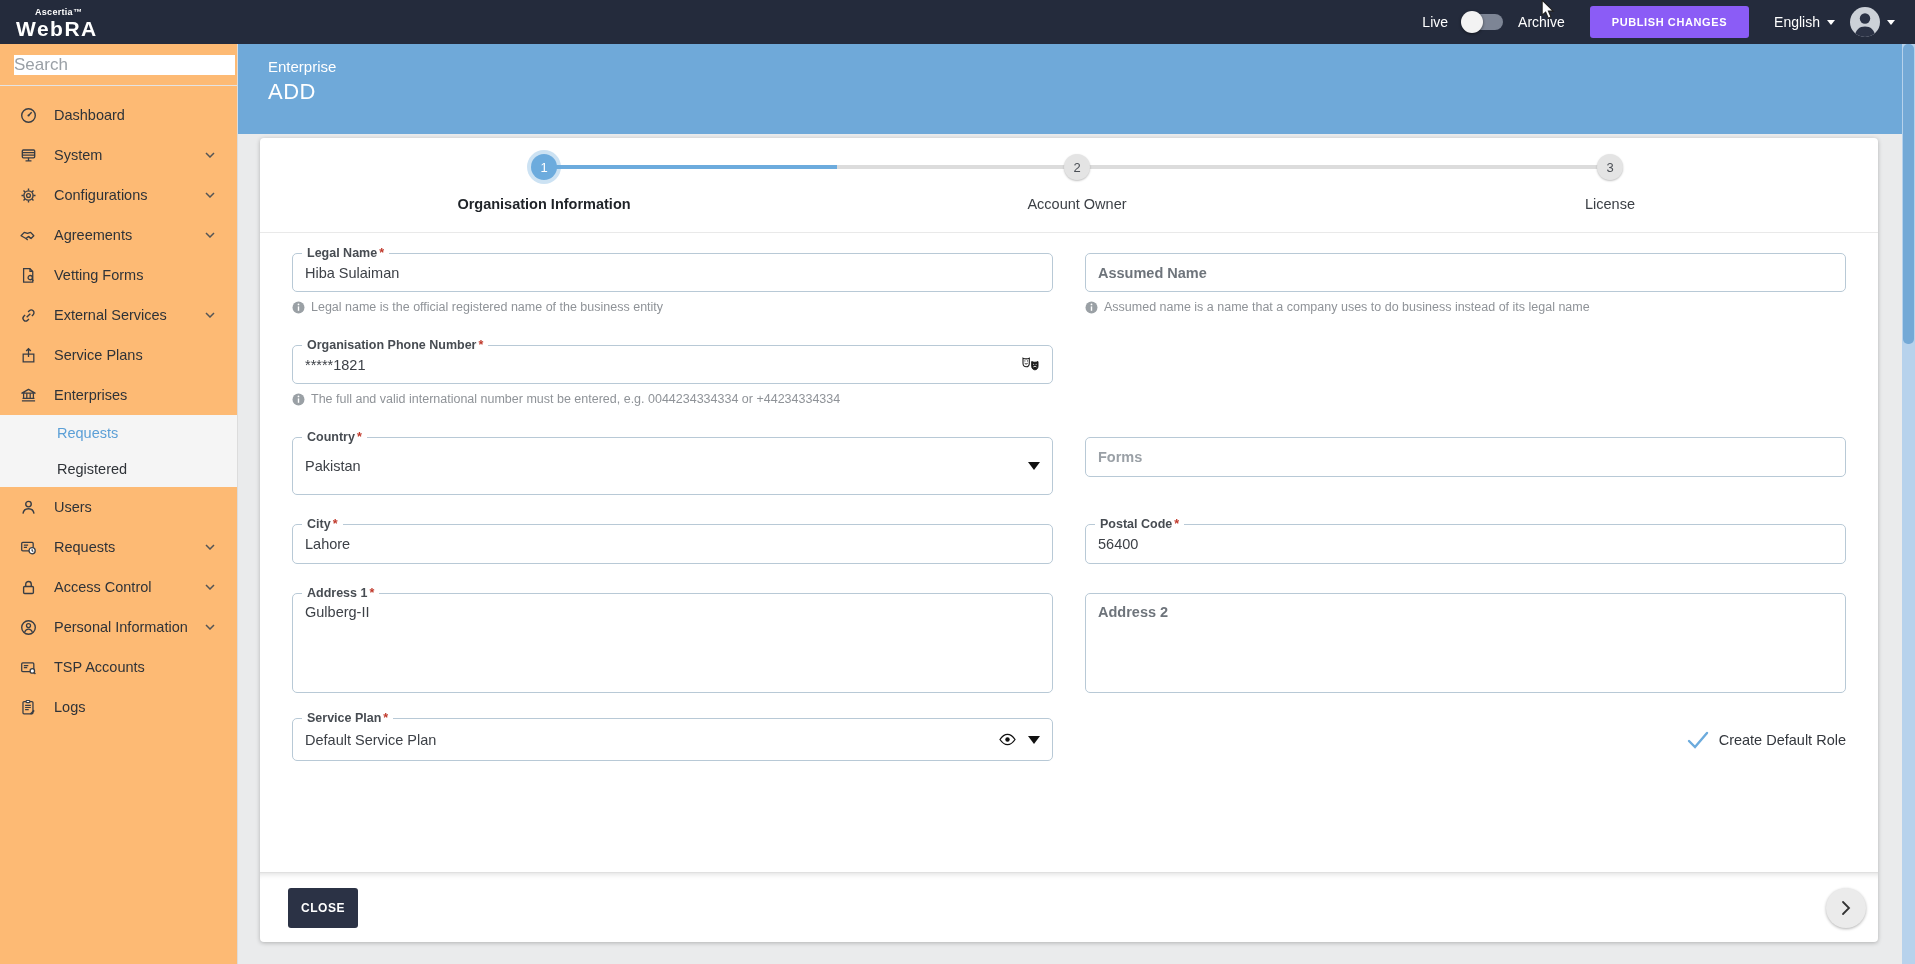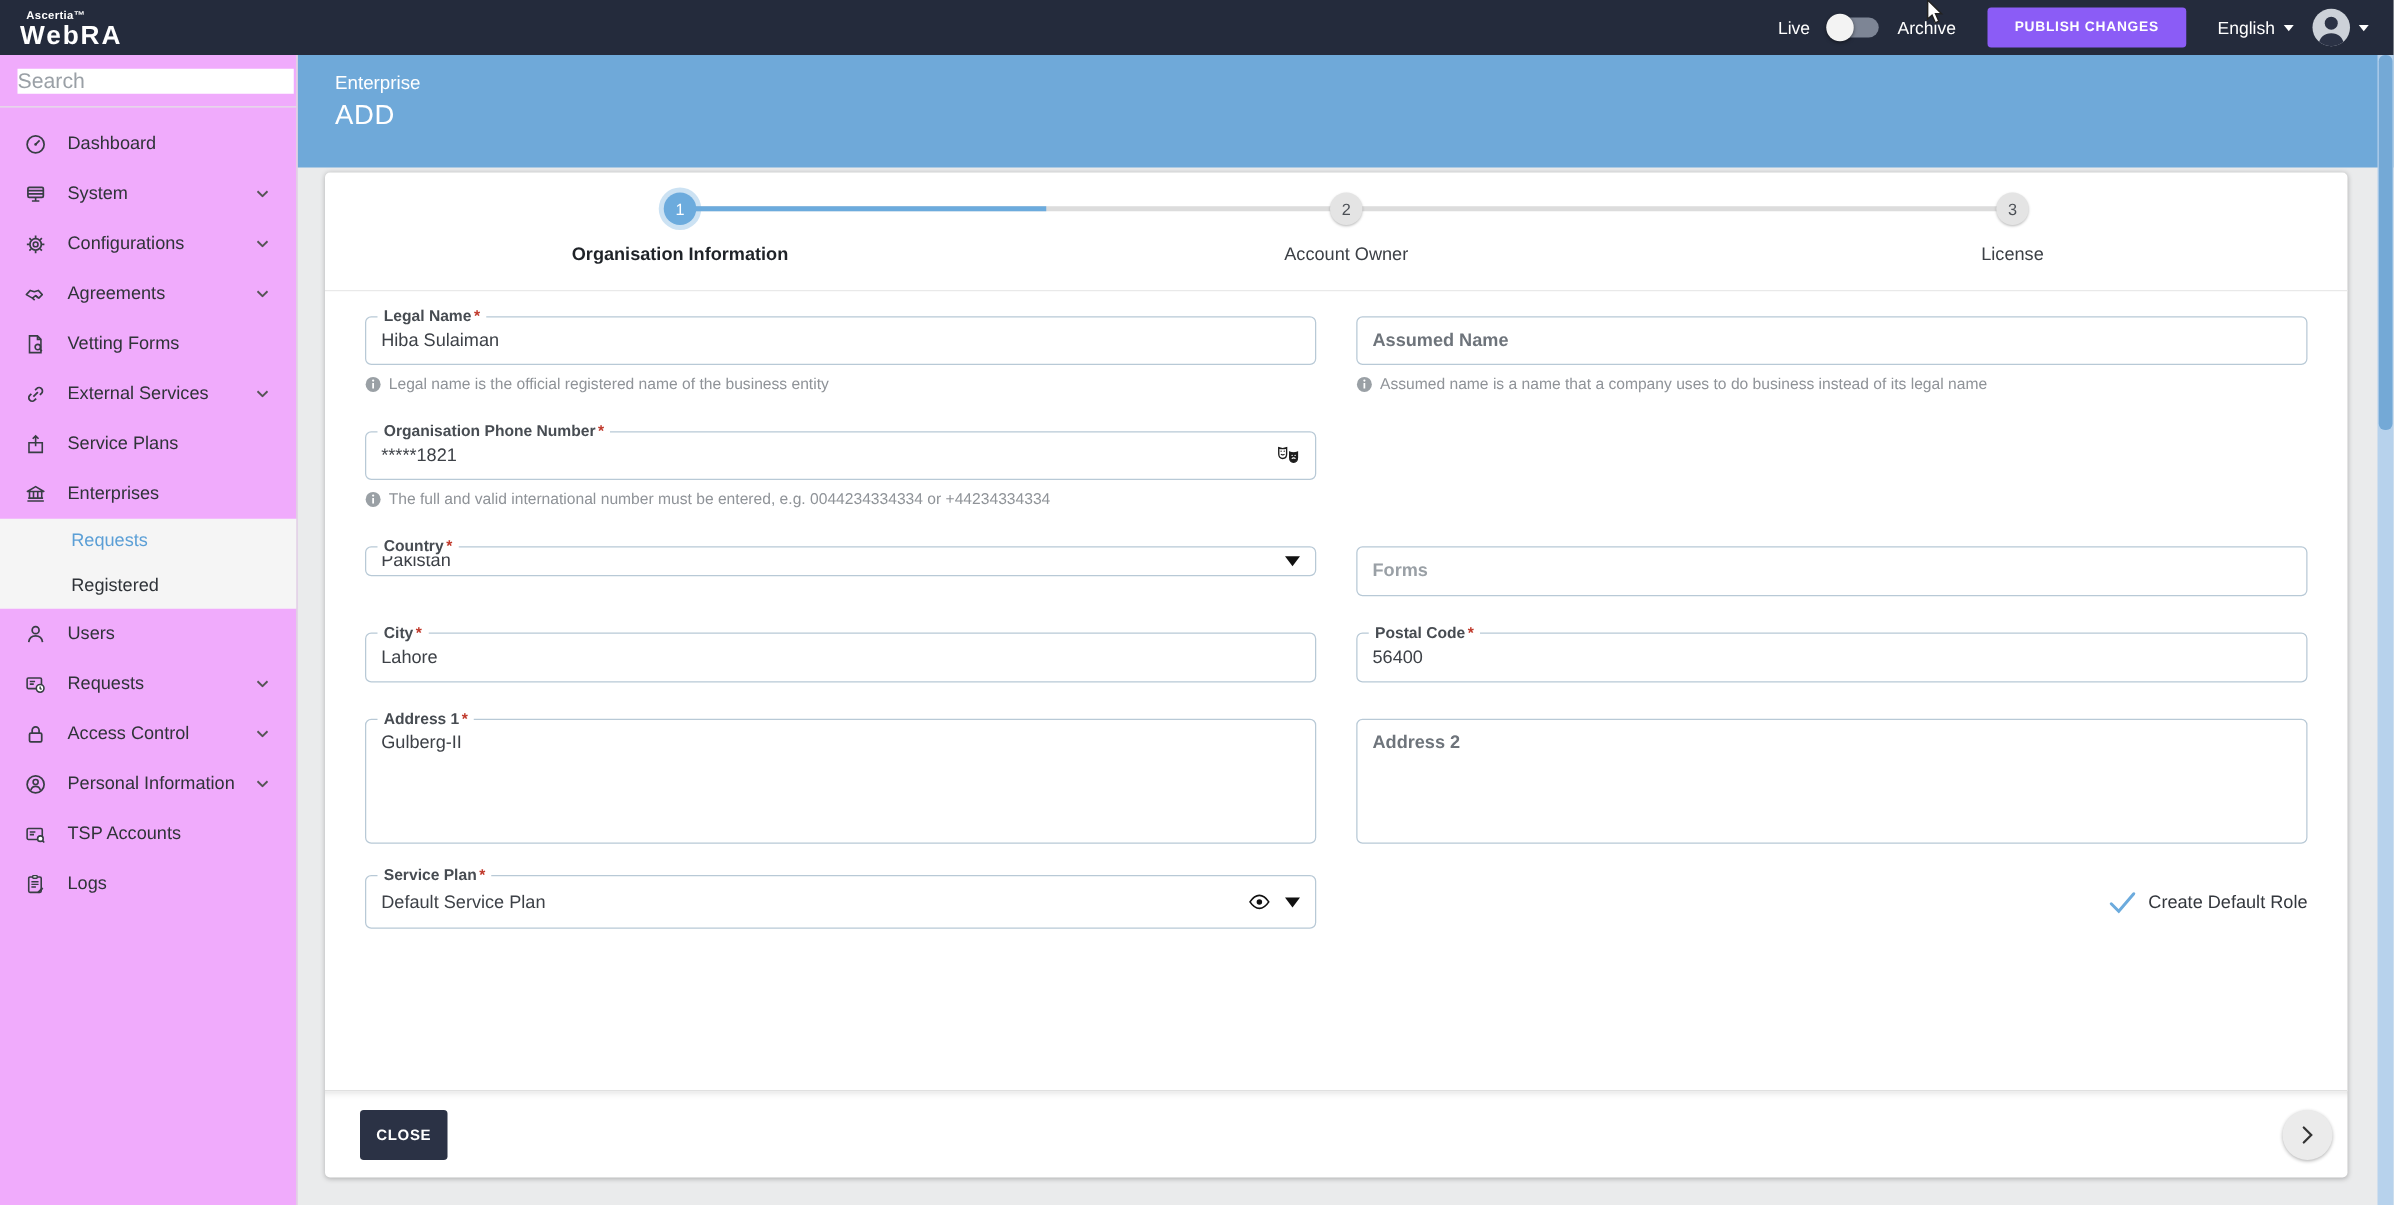--- a/index.html
+++ b/index.html
@@ -10,21 +10,21 @@
   }
   svg { display:block; }
 
   
   .topbar {
     position:absolute; left:0; top:0; width:1915px; height:44px;
     background:#242b3c; display:flex; align-items:center; justify-content:space-between;
     padding:0 20px 0 16px; z-index:30;
   }
   .brand { color:#fff; line-height:1; padding-top:2px; }
-  .brand-tm { font-size:9px; font-weight:700; letter-spacing:.3px; display:block; margin-left:5px; }
+  .brand-tm { font-size:9px; font-weight:700; letter-spacing:.3px; display:block; margin-left:19px; }
   .brand-name { font-size:21px; font-weight:600; letter-spacing:1.5px; display:block; margin-top:1px; }
   .topbar-right { display:flex; align-items:center; gap:15px; color:#fff; font-size:14px; }
   .toggle {
     width:40px; height:16px; background:#7d8595; border-radius:8px; position:relative; cursor:pointer;
   }
   .toggle-knob {
     position:absolute; left:-2px; top:-3px; width:22px; height:22px; border-radius:50%;
     background:#f3f3f3; box-shadow:0 1px 3px rgba(0,0,0,.5);
   }
   .publish-btn {
@@ -34,21 +34,21 @@
   }
   .lang { display:flex; align-items:center; gap:7px; cursor:pointer; }
   .caret-down { width:0; height:0; border-left:5px solid transparent; border-right:5px solid transparent; border-top:6px solid #fff; }
   .caret-down.sm { border-left-width:4px; border-right-width:4px; border-top-width:5px; }
   .avatar-wrap { display:flex; align-items:center; gap:7px; cursor:pointer; }
   .avatar { width:30px; height:30px; border-radius:50%; background:#ccd1d8; overflow:hidden; display:flex; align-items:flex-end; justify-content:center; }
 
   
   .sidebar {
     position:absolute; left:0; top:44px; width:238px; height:920px;
-    background:#f0abfc; border-right:1px solid #dcdcdc; z-index:20;
+    background:#fdba74; border-right:1px solid #dcdcdc; z-index:20;
   }
   .search-row {
     height:42px; display:flex; align-items:center; padding:0 14px;
     border-bottom:1px solid #e4e4e4;
   }
   .search-input {
     border:none; outline:none; flex:1; font-family:inherit; font-size:17px; color:#444;
   }
   .search-input::placeholder { color:#9aa0a6; }
   .nav { padding-top:9px; }
@@ -428,21 +428,21 @@
                 <circle cx="6.5" cy="3.4" r=".9" fill="#fff"></circle>
               </svg>
             <span>The full and valid international number must be entered, e.g. 0044234334334 or +44234334334</span>
           </div>
         </div>
         <div class="fcell"></div>
       </div>
 
       <div class="frow" style="margin-top:31px;">
         <div class="fcell">
-          <div class="field" style="height:24px;">
+          <div class="field" style="height:58px;">
             <span class="field-label"><span>Country</span><span class="req">*</span></span>
             <span class="field-value">Pakistan</span>
             <span class="field-icons">
                 <span class="dd-arrow"></span>
               </span>
           </div>
         </div>
         <div class="fcell">
           <div class="field" style="height:40px;">
             <span class="inside-label light">Forms</span>

